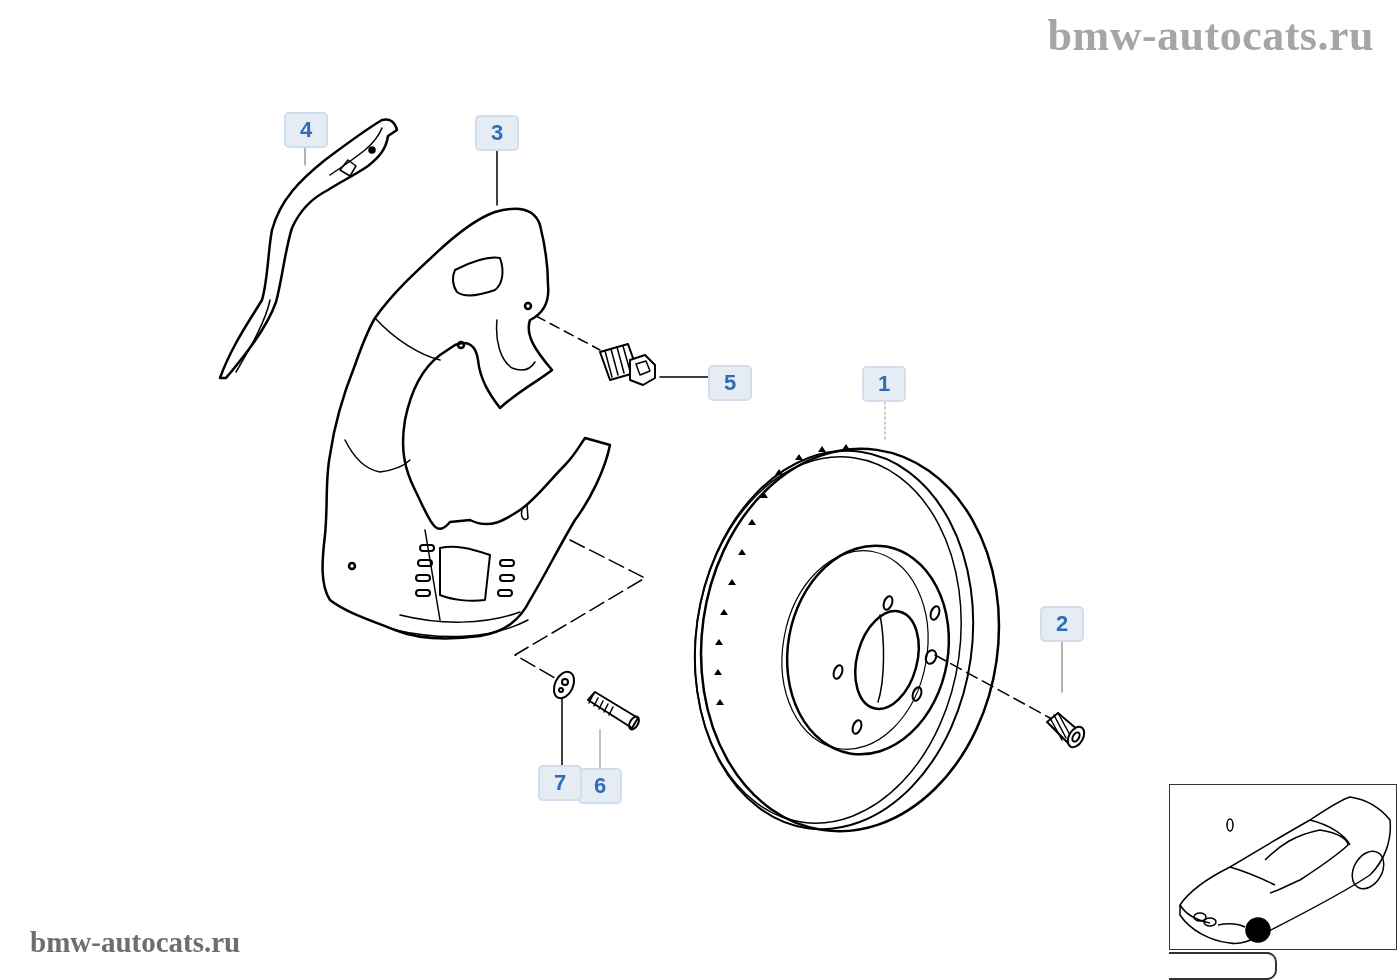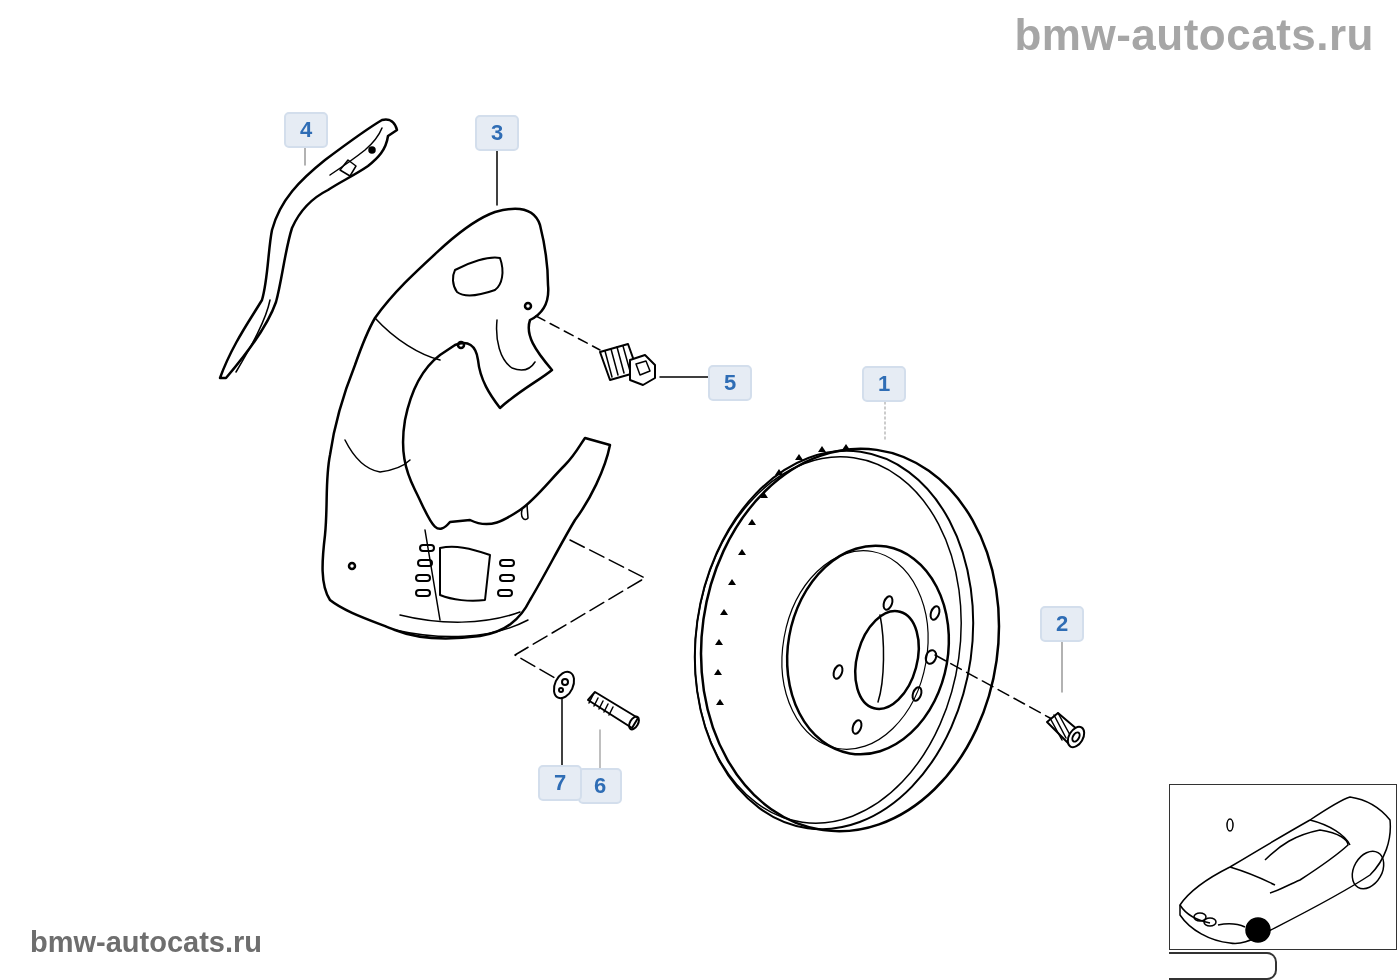--- a/index.html
+++ b/index.html
@@ -1,17 +1,17 @@
 <!DOCTYPE html>
 <html><head>
   <meta charset="utf-8">
   <style>
     html, body { margin: 0; padding: 0; background: #ffffff; }
     body { width: 1400px; height: 980px; position: relative; overflow: hidden; font-family: "Liberation Sans", sans-serif; }
-    .watermark { position: absolute; font-family: Liberation Sans, sans-serif; font-weight: bold; white-space: nowrap; }
+    .watermark { position: absolute; font-family: Liberation Serif, serif; font-weight: bold; white-space: nowrap; }
     .wm-top { right: 26px; top: 10px; font-size: 44px; color: #a6a6a6; letter-spacing: 0.5px; }
     .wm-bottom { left: 30px; top: 926px; font-size: 29px; color: #6e6e6e; }
     svg.diagram { position: absolute; left: 0; top: 0; }
     .callout { position: absolute; width: 44px; height: 36px; box-sizing: border-box;
       background: #e6ecf4; border: 2px solid #d3deec; border-radius: 5px;
       color: #2f6db5; font-weight: bold; font-size: 22px; text-align: center; line-height: 32px; cursor: pointer;
       font-family: "Liberation Sans", sans-serif; }
     .thumb { position: absolute; left: 1169px; top: 784px; width: 228px; height: 166px; box-sizing: border-box; border: 1px solid #333; background: #fff; }
     .thumb-tab { position: absolute; left: 1169px; top: 952px; width: 108px; height: 28px; box-sizing: border-box; border: 2px solid #333; border-left: none; border-radius: 0 10px 10px 0; background:#fff; }
   </style>

